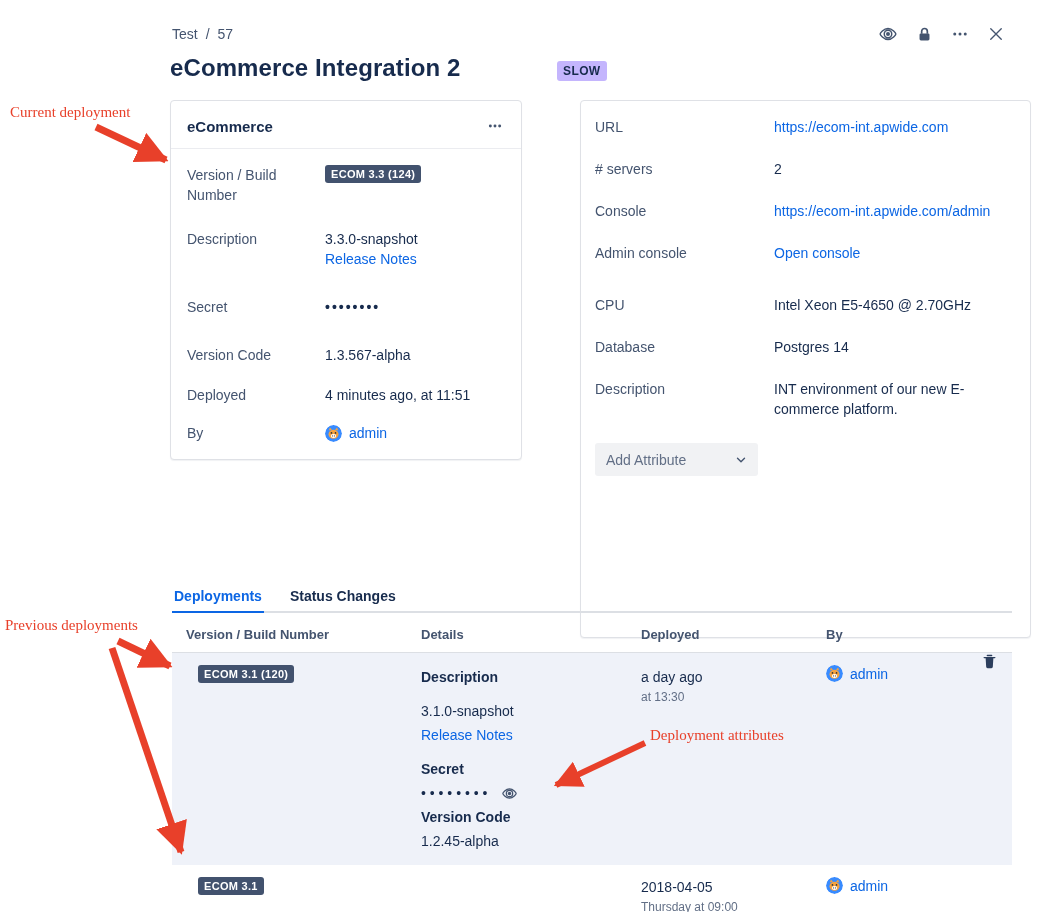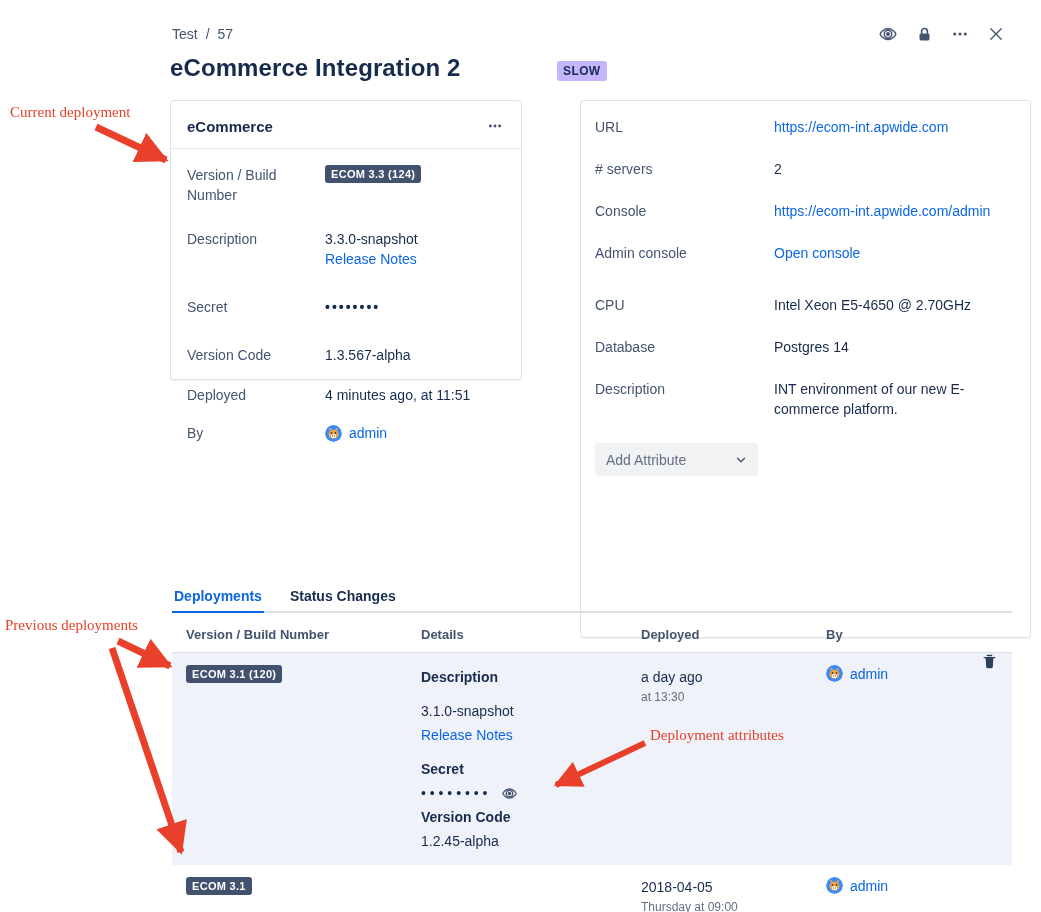--- a/index.html
+++ b/index.html
@@ -22,21 +22,21 @@
     display:inline-block; background:#42526E; color:#fff; font-weight:700;
     font-size:11px; padding:3px 6px 2px; border-radius:3px; letter-spacing:.3px; line-height:13px;
   }
   .status-lozenge {
     left:557px; top:61px; background:#c4b5fd; color:#172B4D; font-weight:700;
     font-size:12px; padding:3px 6px; border-radius:3px; letter-spacing:.4px; line-height:14px;
   }
 
   
   .card { position:absolute; background:#fff; border:1px solid #DFE1E6; border-radius:4px; box-shadow:0 1px 1px rgba(9,30,66,.06); }
-  .card-left { left:170px; top:100px; width:352px; height:280px; }
+  .card-left { left:170px; top:100px; width:352px; height:360px; }
   .card-right { left:580px; top:100px; width:451px; height:538px; }
   .card-header { display:flex; align-items:center; justify-content:space-between; padding:15px 16px 12px; border-bottom:1px solid #EBECF0; }
   .card-header .card-title { font-size:15px; font-weight:700; color:#172B4D; }
   .crow { display:grid; padding:10px 16px; }
   .card-left .crow { grid-template-columns:138px 1fr; }
   .card-right .crow { grid-template-columns:179px 1fr; padding:10px 14px; }
   .crow .lbl { color:#44546F; font-size:14px; line-height:20px; }
   .crow .val { color:#172B4D; font-size:14px; line-height:20px; }
   .crow.first { padding-top:16px; }
   a.link, .link { color:#0C66E4; text-decoration:none; cursor:pointer; }
@@ -56,21 +56,21 @@
   .tab.active { color:#0C66E4; border-bottom:2px solid #0C66E4; }
   .tab.inactive { color:#172B4D; border-bottom:2px solid transparent; }
 
   
   .dep-table { left:172px; top:618px; width:840px; }
   .thead { display:grid; grid-template-columns:249px 220px 185px 155px 31px; border-bottom:1px solid #DCDFE4; padding:9px 0 10px; }
   .th { font-size:13px; font-weight:700; color:#44546F; }
   .th.first { padding-left:14px; }
   .trow { display:grid; grid-template-columns:249px 220px 185px 155px 31px; }
   .trow.hl { background:#EFF2F9; }
-  .cell-badge { padding:12px 0 0 14px; }
+  .cell-badge { padding:12px 0 0 14px;margin-left:12px; }
   .d-label { font-weight:700; color:#172B4D; line-height:20px; }
   .d-line { line-height:20px; }
   .mt14 { margin-top:14px; } .mt4 { margin-top:4px; } .mt2 { margin-top:2px; } .mt12 { margin-top:12px; }
   .row1-details { padding-bottom:14px; }
   .secret-line { display:flex; align-items:center; gap:14px; }
   .sub { font-size:12px; color:#626F86; line-height:16px; }
   .trash-btn { margin-top:12px; cursor:pointer; width:20px; height:20px; }
   .eye-sm { cursor:pointer; display:flex; align-items:center; }
 
   

